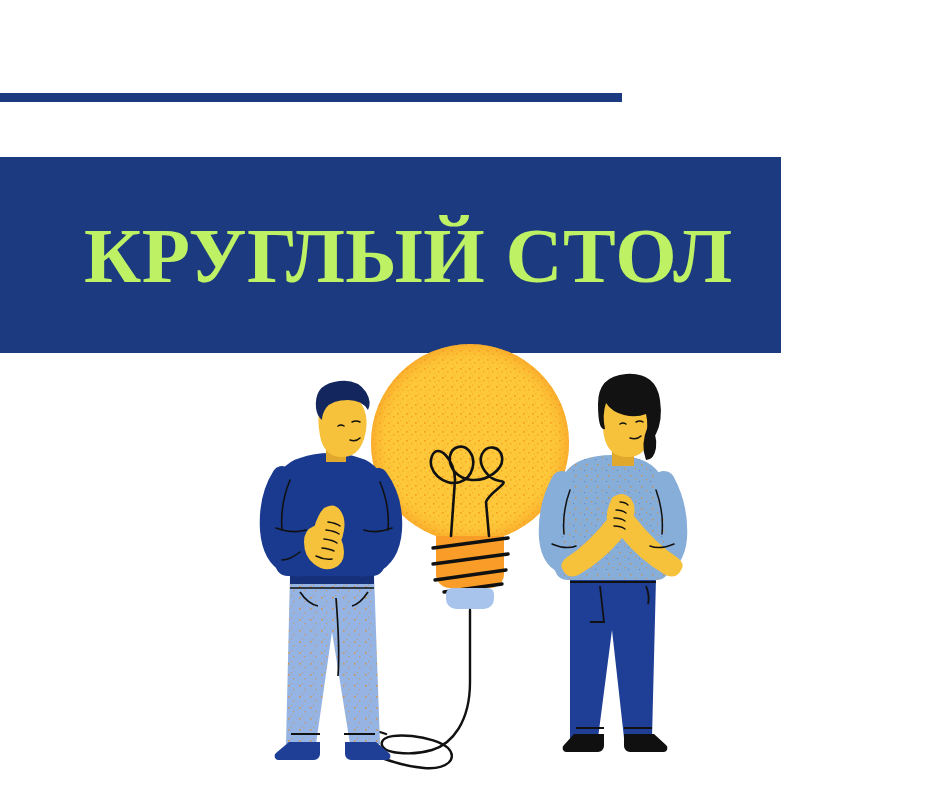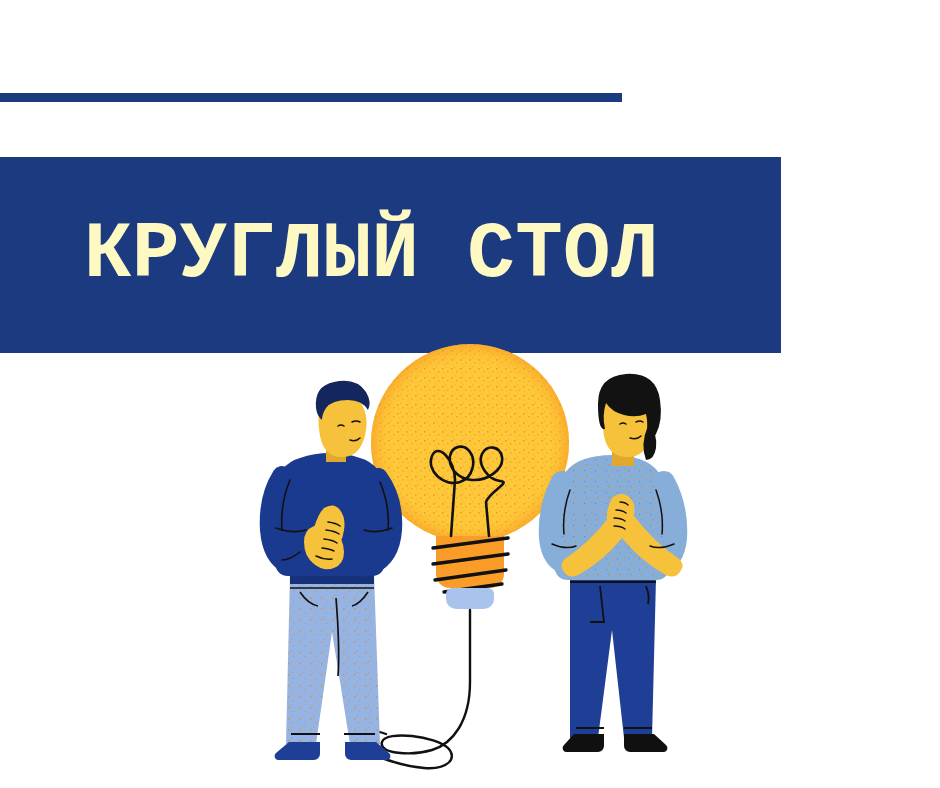--- a/index.html
+++ b/index.html
@@ -41,22 +41,22 @@
     position: absolute;
     left: 0px;
     top: 157px;
     width: 781px;
     height: 196px;
     background: #1b3a80;
     display: flex;
     align-items: center;
   }
   .title-text {
-    color: #fef9c3;
-    font-family: Liberation Mono, monospace;
+    color: #bef264;
+    font-family: Liberation Serif, serif;
     font-weight: bold;
     font-size: 79px;
     line-height: 1;
     letter-spacing: 0.5px;
     margin-left: 84px;
     white-space: nowrap;
     user-select: none;
     text-align: center;
   }
 

